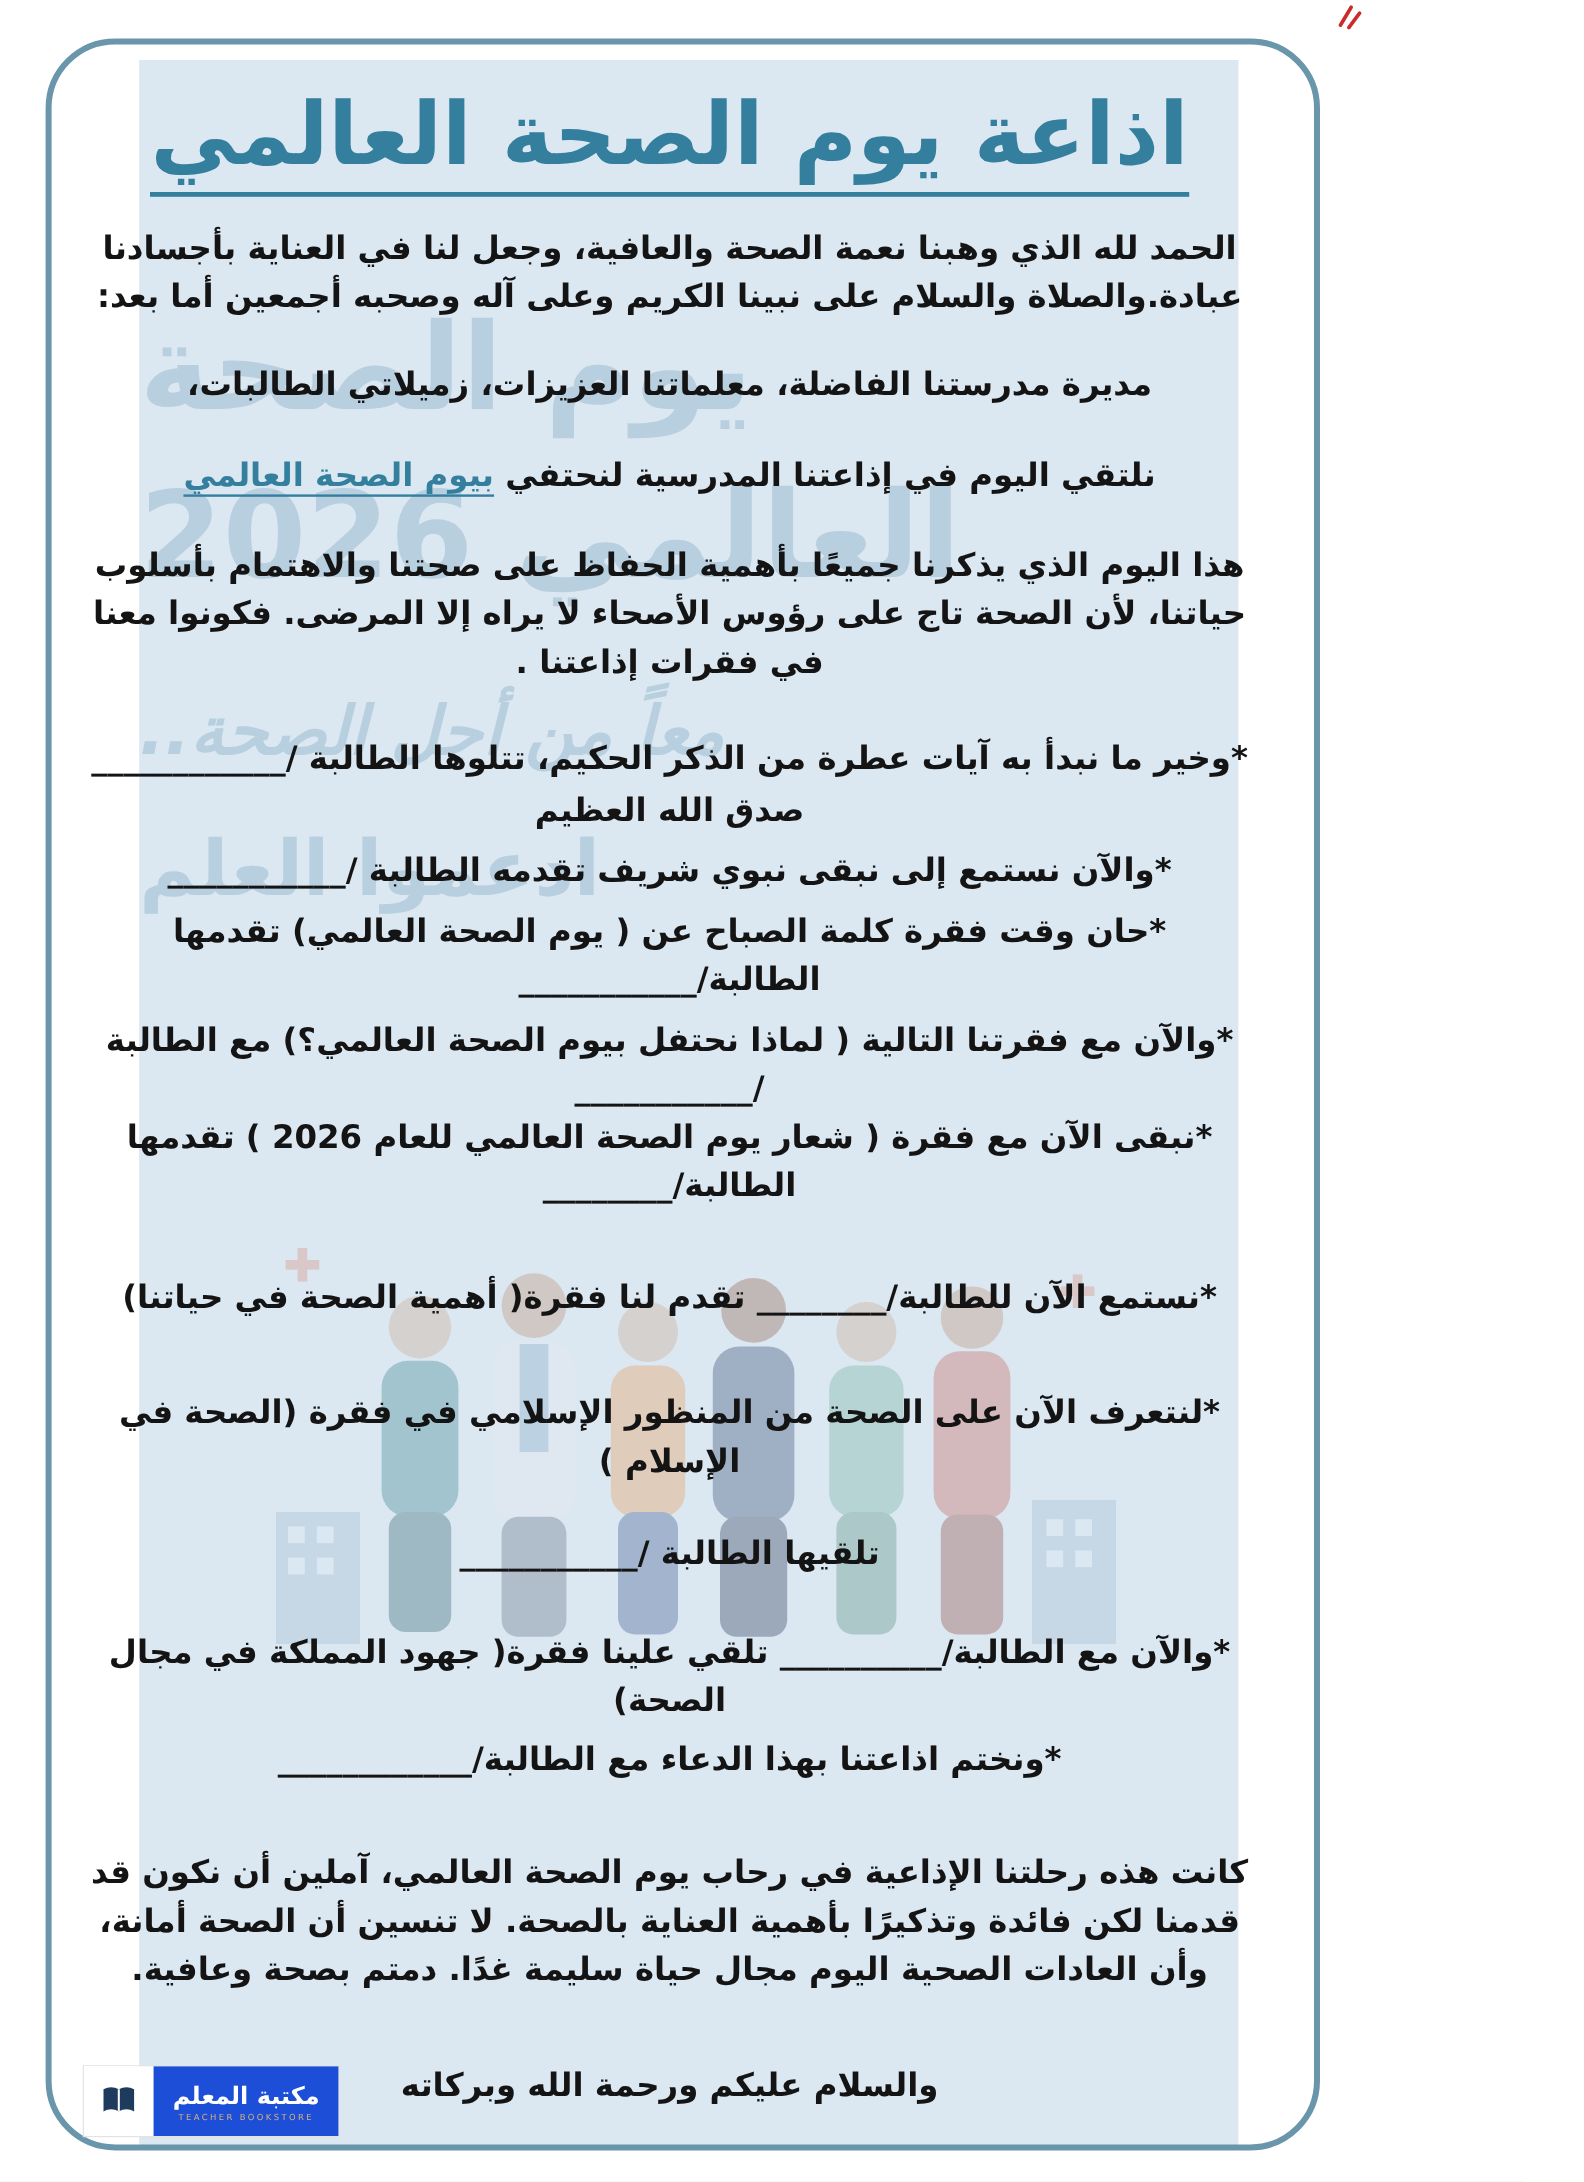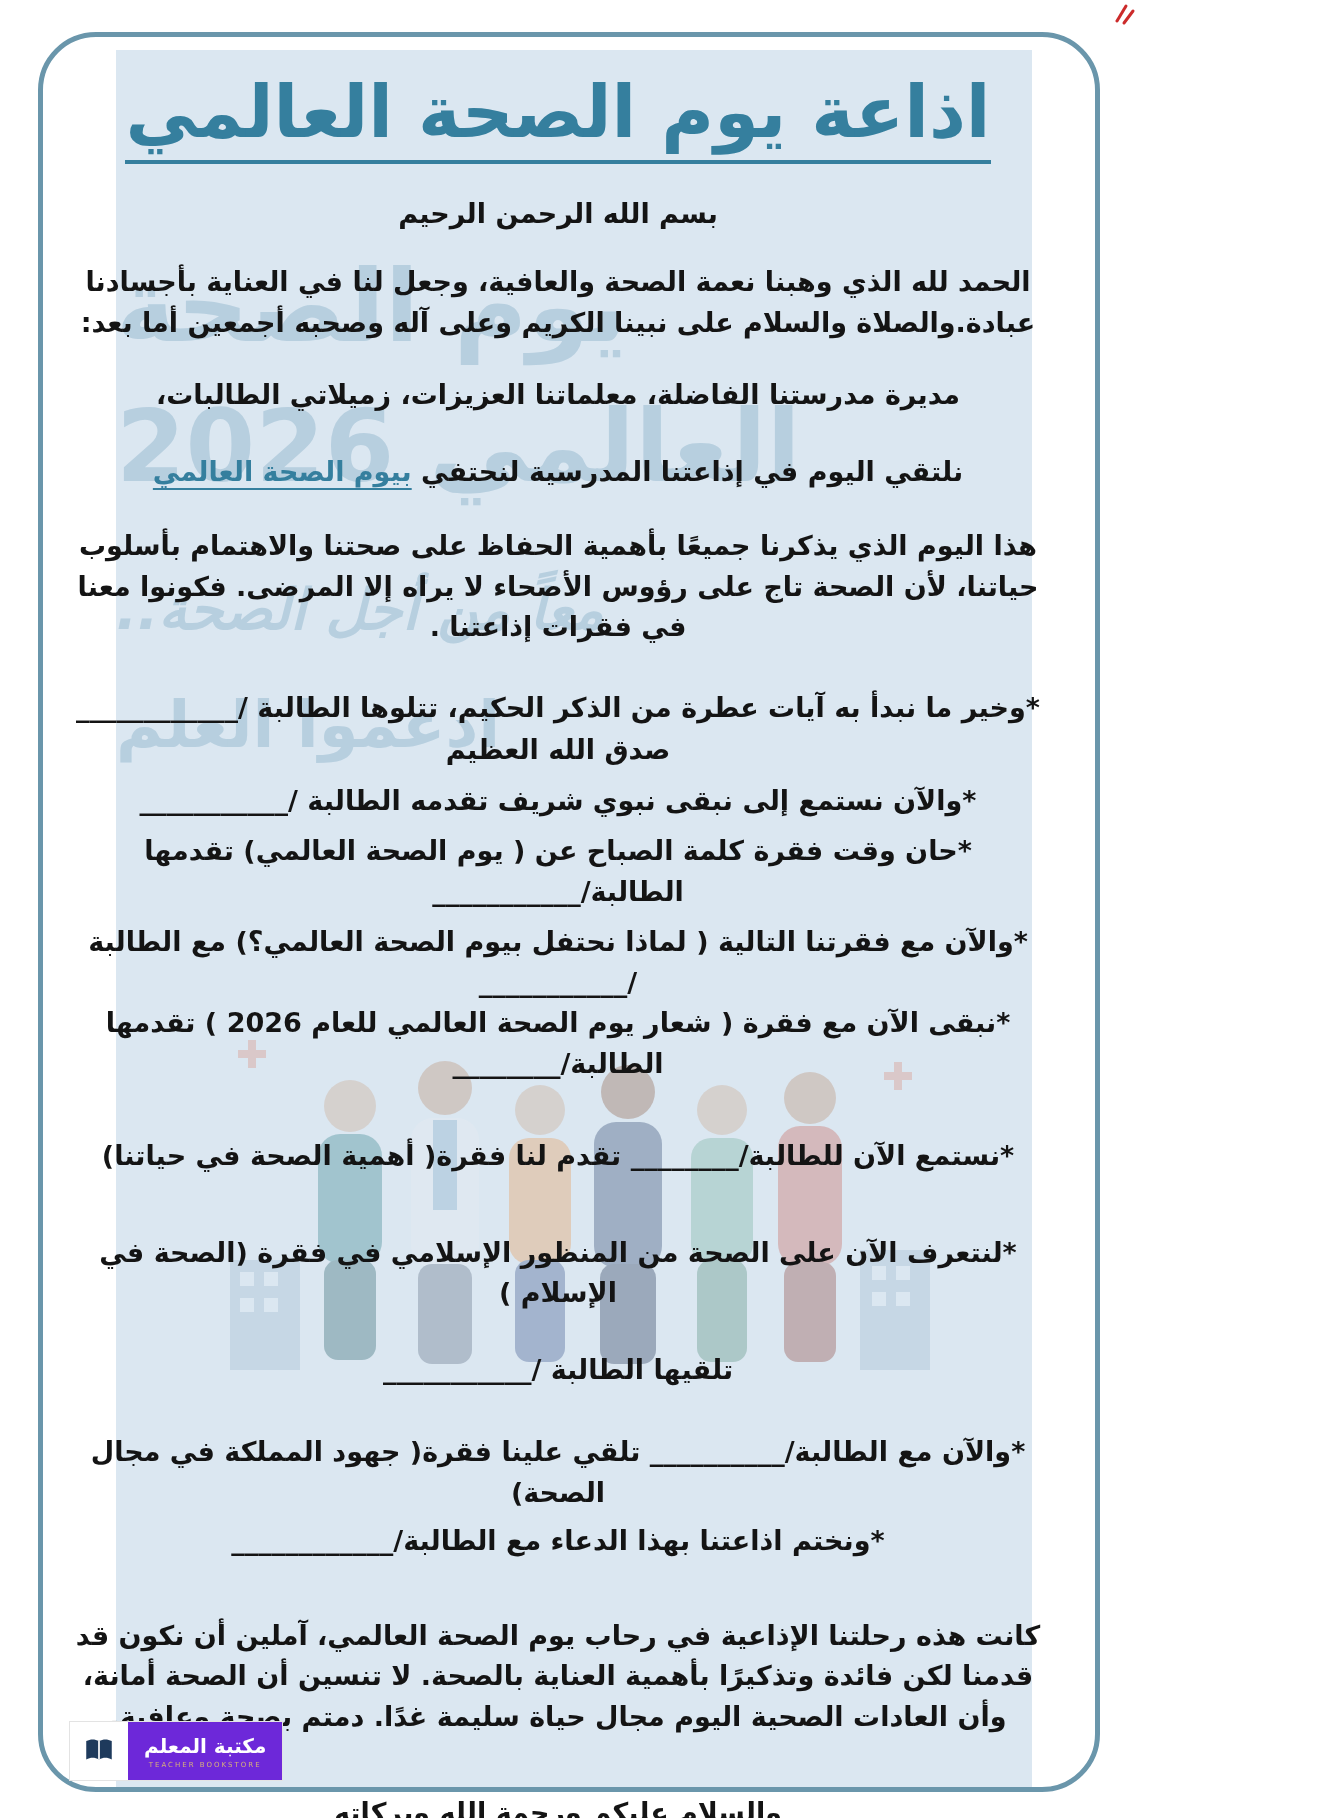--- a/index.html
+++ b/index.html
@@ -76,21 +76,21 @@
   
   .logo{
     position:absolute;left:70px;top:1722px;height:58px;display:flex;z-index:5;
     box-shadow:0 0 0 1px #e3e3e3;
   }
   .logo-icon{
     width:58px;height:58px;background:#ffffff;
     display:flex;align-items:center;justify-content:center;
   }
   .logo-text{
-    background:#6d28d9;color:#ffffff;padding:4px 16px;
+    background:#1d4ed8;color:#ffffff;padding:4px 16px;
     display:flex;flex-direction:column;justify-content:center;align-items:center;
     min-width:110px;
   }
   .logo-ar{font-size:20px;font-weight:bold;direction:rtl;line-height:1.2;}
   .logo-en{font-size:7px;color:#d8b27a;letter-spacing:2px;margin-top:3px;}
 
   
   .pen-mark{position:absolute;left:1112px;top:2px;z-index:6;}
 </style>
 </head>
@@ -175,21 +175,20 @@
   </div>
 
   <div class="frame"></div>
 
   <div class="content">
 
     <div class="title">
       <span class="title-underline">اذاعة يوم الصحة العالمي</span>
     </div>
 
-    <div class="basmala">بسم الله الرحمن الرحيم</div>
 
     <div class="intro">الحمد لله الذي وهبنا نعمة الصحة والعافية، وجعل لنا في العناية بأجسادنا عبادة.والصلاة والسلام على نبينا الكريم وعلى آله وصحبه أجمعين أما بعد:</div>
 
     <div class="greeting">مديرة مدرستنا الفاضلة، معلماتنا العزيزات، زميلاتي الطالبات،</div>
 
     <div class="meet">
       <span>نلتقي اليوم في إذاعتنا المدرسية لنحتفي </span><span class="hl">بيوم الصحة العالمي</span>
     </div>
 
     <div class="about">هذا اليوم الذي يذكرنا جميعًا بأهمية الحفاظ على صحتنا والاهتمام بأسلوب حياتنا، لأن الصحة تاج على رؤوس الأصحاء لا يراه إلا المرضى. فكونوا معنا في فقرات إذاعتنا .</div>

